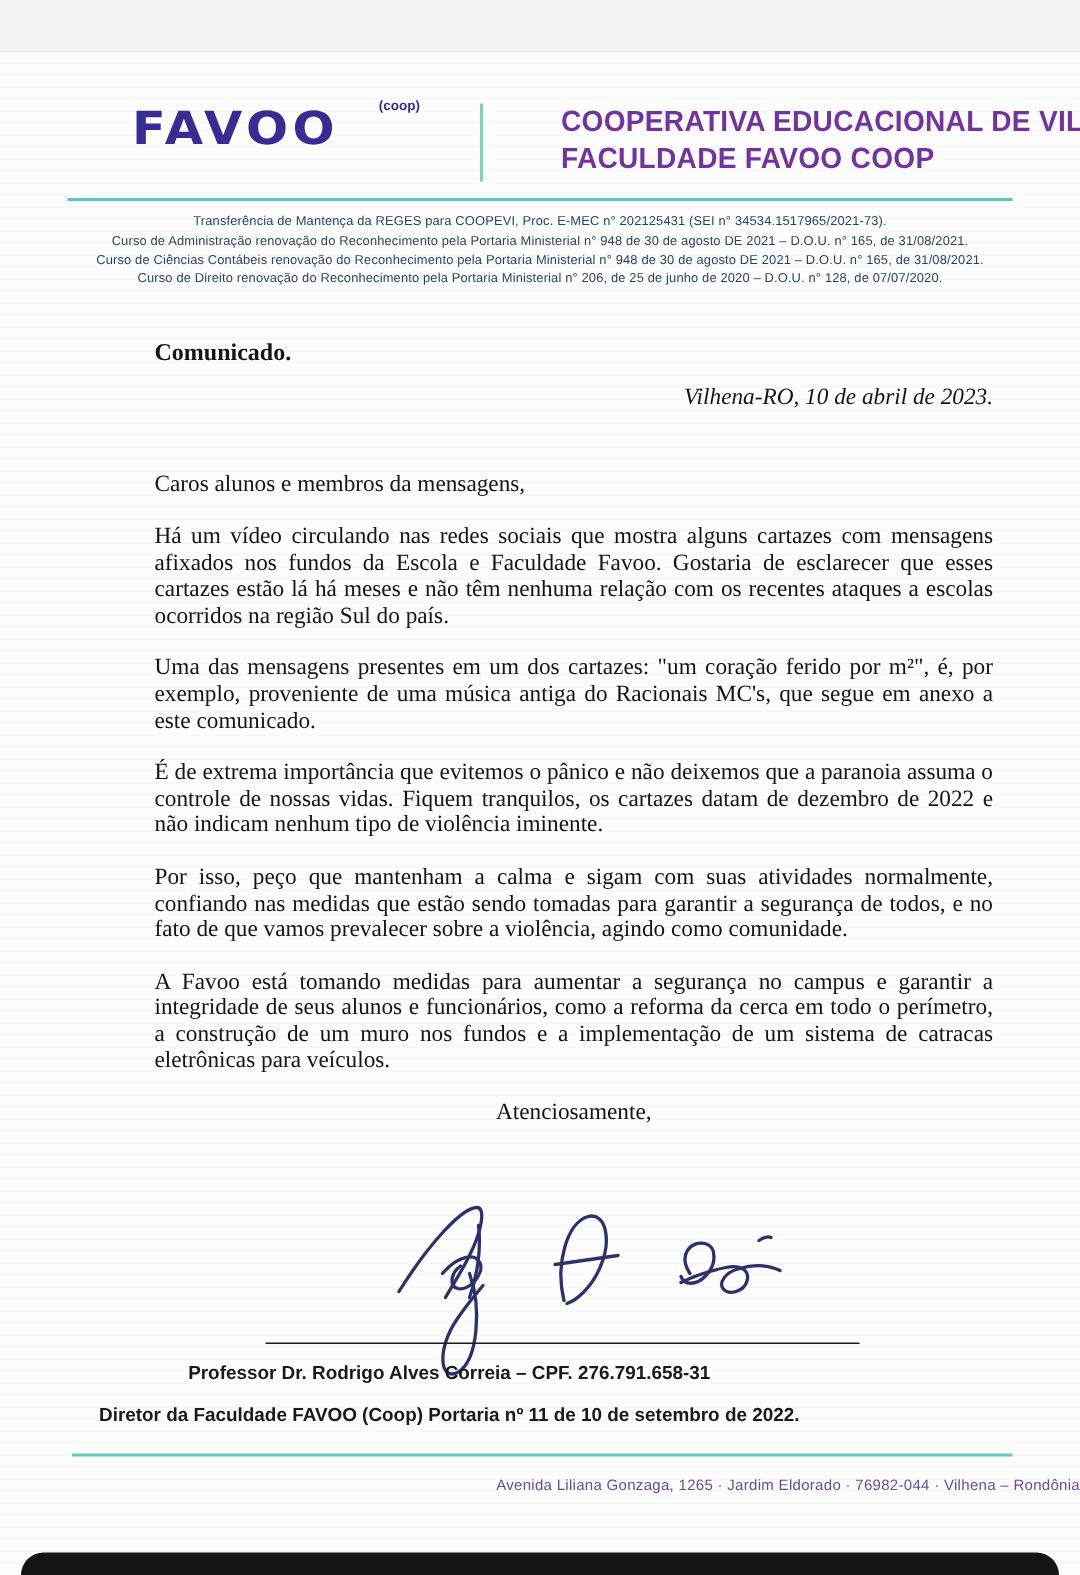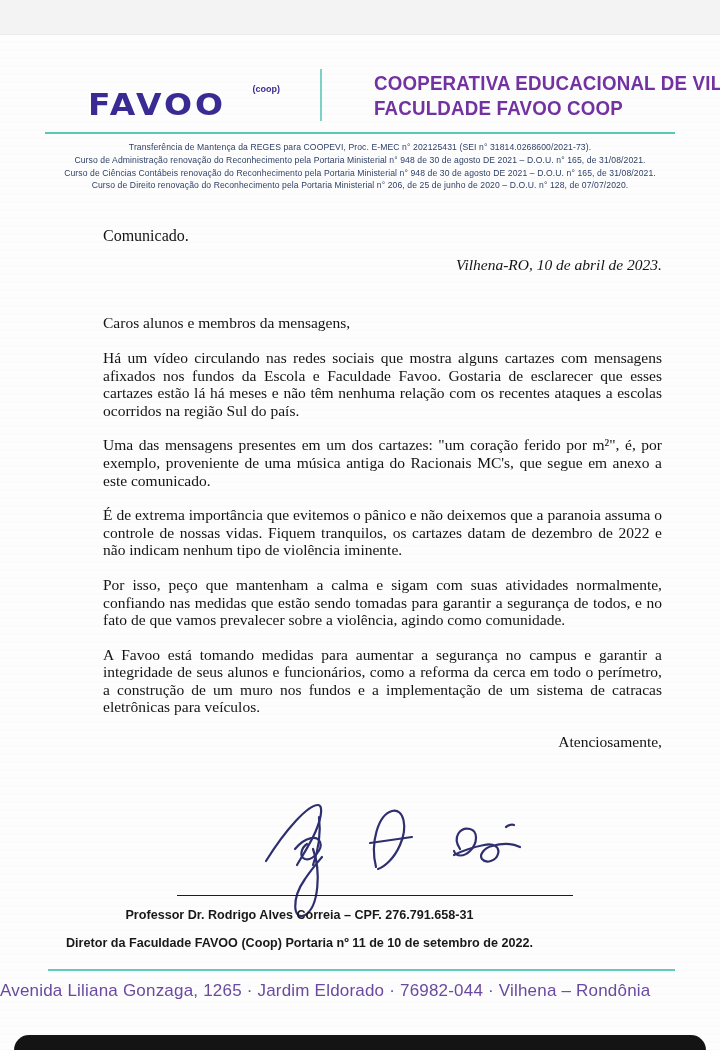--- a/index.html
+++ b/index.html
@@ -17,21 +17,21 @@
   .page{
     position:absolute;top:35px;left:0;width:720px;height:1015px;
     background:#fdfdfd;
     background-image:repeating-linear-gradient(180deg,
       rgba(255,255,255,0) 0px, rgba(255,255,255,0) 6px,
       rgba(120,120,120,0.03) 7px, rgba(255,255,255,0) 8px);
   }
   
   .header-row{
     margin:34px 40px 0 88px;
-    display:flex;align-items:flex-end;gap:36px;
+    display:flex;align-items:flex-start;gap:36px;
   }
   .logo-box{
     width:186px;flex:none;position:relative;
     color:#3a2b94;
   }
   .logo-word{
     font-family:"DejaVu Sans",sans-serif;
     font-weight:bold;font-size:33px;letter-spacing:3px;line-height:1;
     transform:scaleY(0.92);
   }
@@ -63,33 +63,33 @@
   }
   
   .letter{
     margin:0 58px 0 103px;
     font-family:"Liberation Serif","DejaVu Serif",serif;
     color:#141414;
     font-size:15.5px;line-height:17.6px;
   }
   .letter-heading{
     margin-top:35px;
-    font-weight:normal;font-size:16px;
+    font-weight:bold;font-size:16px;
   }
   .letter-dateline{
     margin-top:11px;
     text-align:right;
     font-style:italic;
   }
   .letter-salutation{margin-top:41px;}
   .letter p{
     margin:17px 0 0 0;
     text-align:justify;
   }
-  .letter .closing{text-align:right;}
+  .letter .closing{text-align:center;}
   
   .sig-area{
     position:absolute;left:0;top:760px;width:720px;height:175px;
   }
   .sig-svg{position:absolute;left:260px;top:2px;}
   .sig-line{
     position:absolute;left:177px;top:100px;width:396px;height:0;
     border-top:1.6px solid #1c1c1c;
   }
   .sig-caption{
@@ -100,22 +100,22 @@
   .sig-name{top:113px;}
   .sig-title{top:141px;}
   
   .footer{
     position:absolute;left:0;top:934px;width:720px;
   }
   .footer-rule{
     height:2px;background:#62cbbd;border:0;margin:0 45px 0 48px;
   }
   .footer-text{
-    margin-top:9px;text-align:left;
-    color:#6a4aa0;font-size:17px;line-height:21px;
+    margin-top:9px;text-align:right;
+    color:#6a4aa0;font-size:10px;line-height:21px;
     letter-spacing:0.2px;
   }
   
   .bottom-bar{
     position:absolute;bottom:0;left:14px;right:14px;height:15px;
     background:#141414;border-radius:16px 16px 0 0;
     z-index:5;
   }
 </style>
 </head>
@@ -133,21 +133,21 @@
     <div class="header-divider"></div>
     <div class="header-title">
       <div>COOPERATIVA EDUCACIONAL DE VILHENA</div>
       <div>FACULDADE FAVOO COOP</div>
     </div>
   </div>
 
   <hr class="rule-teal">
 
   <div class="accreditations">
-    <div>Transferência de Mantença da REGES para COOPEVI, Proc. E-MEC n° 202125431 (SEI n° 31814.0268600/2021-73).</div>
+    <div>Transferência de Mantença da REGES para COOPEVI, Proc. E-MEC n° 202125431 (SEI n° 34534.1517965/2021-73).</div>
     <div>Curso de Administração renovação do Reconhecimento pela Portaria Ministerial n° 948 de 30 de agosto DE 2021 – D.O.U. n° 165, de 31/08/2021.</div>
     <div>Curso de Ciências Contábeis renovação do Reconhecimento pela Portaria Ministerial n° 948 de 30 de agosto DE 2021 – D.O.U. n° 165, de 31/08/2021.</div>
     <div>Curso de Direito renovação do Reconhecimento pela Portaria Ministerial n° 206, de 25 de junho de 2020 – D.O.U. n° 128, de 07/07/2020.</div>
   </div>
 
   <div class="letter">
     <div class="letter-heading">Comunicado.</div>
     <div class="letter-dateline">Vilhena-RO, 10 de abril de 2023.</div>
     <div class="letter-salutation">Caros alunos e membros da mensagens,</div>
     <p>Há um vídeo circulando nas redes sociais que mostra alguns cartazes com mensagens afixados nos fundos da Escola e Faculdade Favoo. Gostaria de esclarecer que esses cartazes estão lá há meses e não têm nenhuma relação com os recentes ataques a escolas ocorridos na região Sul do país.</p>

